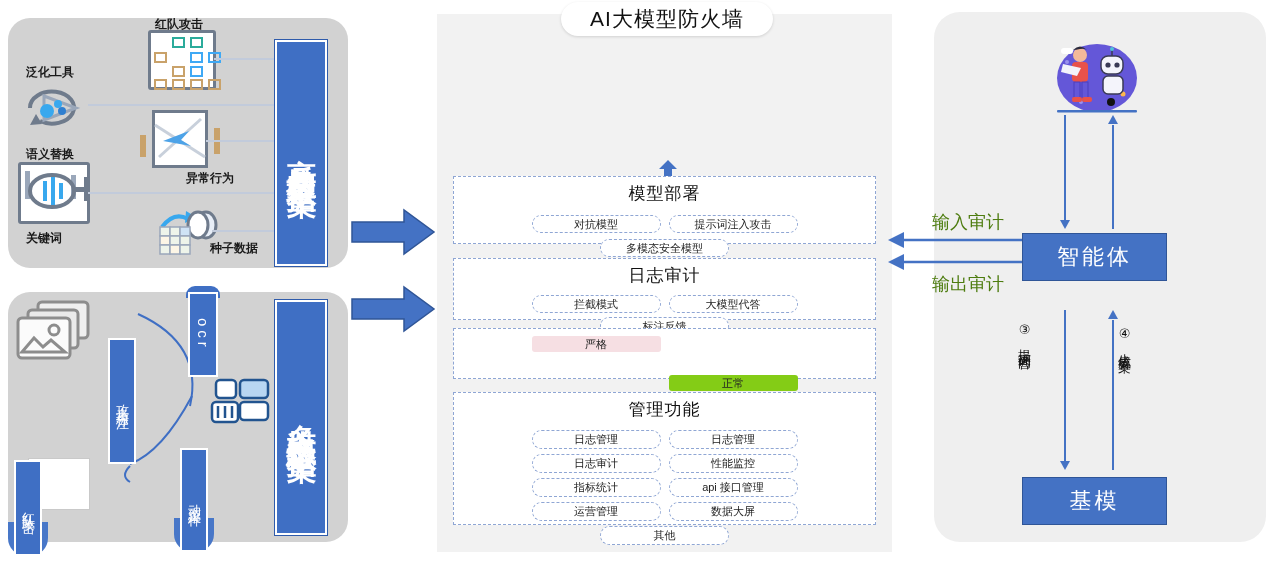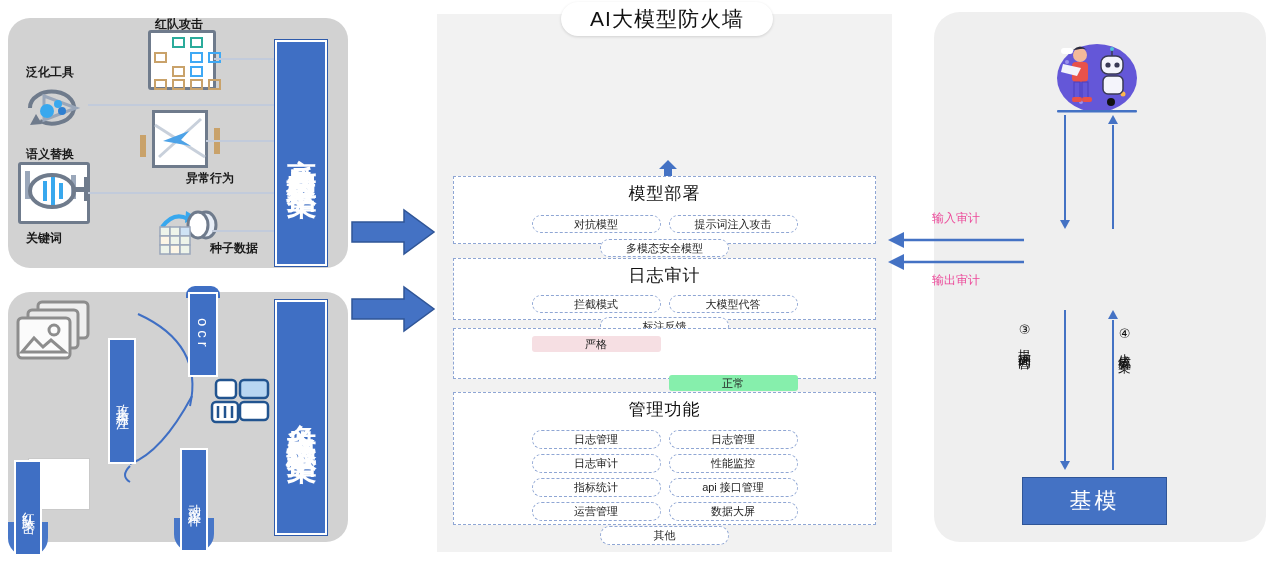--- a/index.html
+++ b/index.html
@@ -146,21 +146,21 @@
   }
   .blue-box {
     position:absolute; background:#4472c4; color:#fff;
     border:1px solid #2f5597;
     display:flex; align-items:center; justify-content:center;
     font-size:22px; letter-spacing:3px;
   }
   #box-agent { left:1022px; top:233px; width:145px; height:48px; }
   #box-base  { left:1022px; top:477px; width:145px; height:48px; }
 
-  .audit-label { position:absolute; font-size:12px; color:#ec4899; white-space:nowrap; }
+  .audit-label { position:absolute; font-size:18px; color:#4d7c0f; white-space:nowrap; }
   #lbl-input  { left:932px; top:210px; }
   #lbl-output { left:932px; top:272px; }
 
   .vtext {
     position:absolute; writing-mode:vertical-rl; text-orientation:upright;
     font-size:13px; color:#111; letter-spacing:2px; line-height:1;
   }
   #vt-prompt { left:1018px; top:322px; }
   #vt-answer { left:1118px; top:326px; }
 
@@ -336,21 +336,21 @@
     <div class="chips">
       <div class="chip">拦截模式</div>
       <div class="chip">大模型代答</div>
       <div class="chip">标注反馈</div>
     </div>
   </div>
 
   <div class="sect" id="sect-risk">
     <div class="chips">
       <div class="chip riskchip" id="risk-strict" style="background: rgb(246, 223, 227);">严格</div>
-      <div class="chip riskchip" id="risk-normal" style="background: #86efac; margin-top: 42px;">正常</div>
+      <div class="chip riskchip" id="risk-normal" style="background: #84cc16; margin-top: 42px;">正常</div>
       <div class="chip riskchip" id="risk-loose" style="background: rgb(221, 228, 245); margin-top: 20px;">宽松</div>
     </div>
   </div>
 
   <div class="sect" id="sect-manage">
     <div class="sect-title">管理功能</div>
     <div class="chips">
       <div class="chip">日志管理</div>
       <div class="chip">日志管理</div>
       <div class="chip">日志审计</div>
@@ -411,18 +411,19 @@
   <svg style="position:absolute; left:888px; top:230px;" width="140" height="56">
     <line x1="14" y1="10" x2="136" y2="10" stroke="#4472c4" stroke-width="2.5"></line>
     <path d="M0 10 l16 -8 v16 z" fill="#4472c4"></path>
     <line x1="14" y1="32" x2="136" y2="32" stroke="#4472c4" stroke-width="2.5"></line>
     <path d="M0 32 l16 -8 v16 z" fill="#4472c4"></path>
   </svg>
 
   <div class="audit-label" id="lbl-input">输入审计</div>
   <div class="audit-label" id="lbl-output">输出审计</div>
 
+  <div class="blue-box" id="box-agent">智能体</div>
   <div class="blue-box" id="box-base">基模</div>
 
   <div class="vtext" id="vt-prompt">③提示词问答</div>
   <div class="vtext" id="vt-answer">④生成答案</div>
 
 </div>
 
 </body></html>

